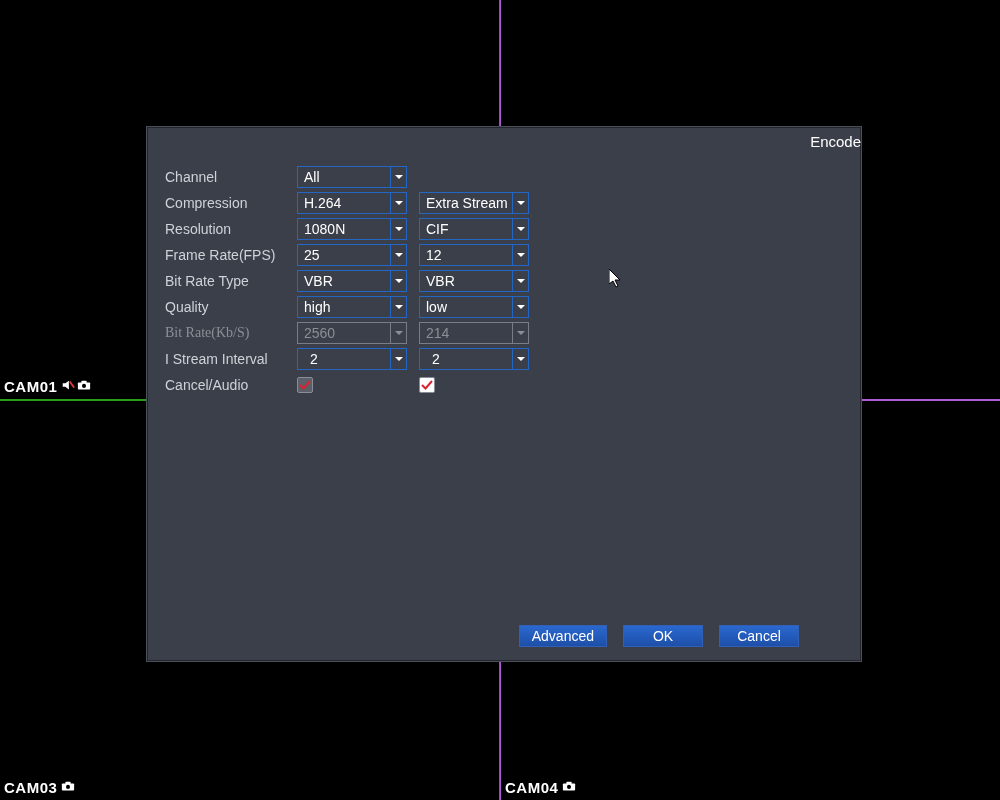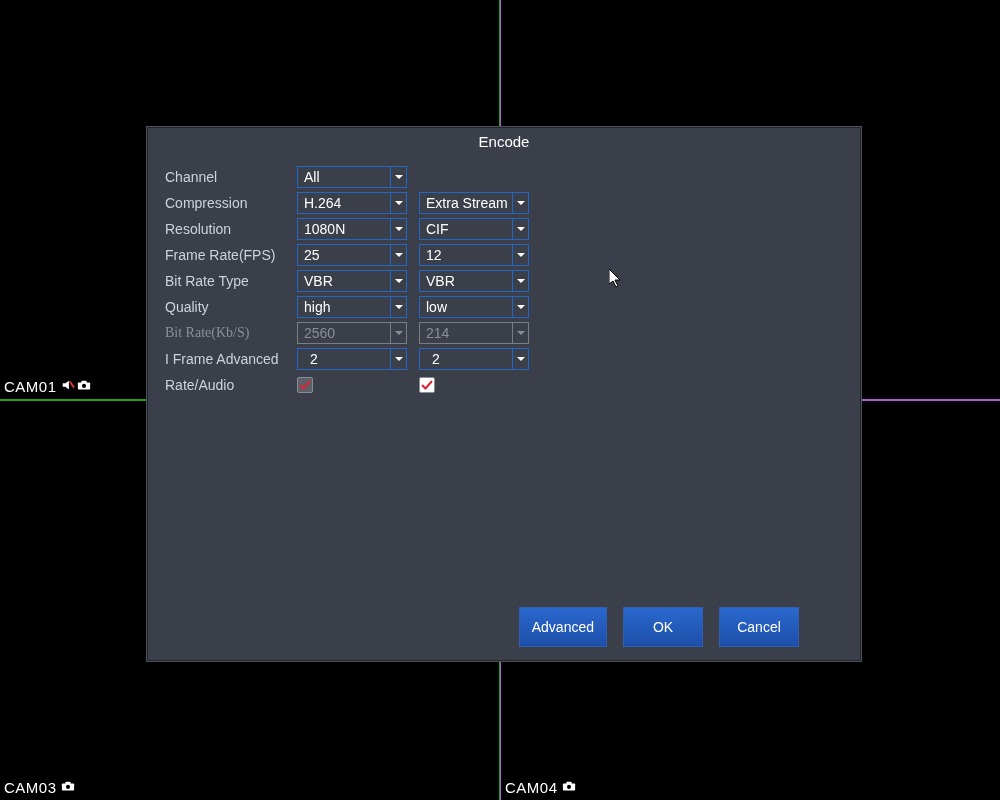--- a/index.html
+++ b/index.html
@@ -27,21 +27,21 @@
   }
   .cell.tl { border-right: 1px solid #27a217; border-bottom: 1px solid #27a217; }
   .cell.tr { border-left:  1px solid #b05bd6; border-bottom: 1px solid #b05bd6; }
   .cell.bl { border-right: 1px solid #27a217; border-top: 1px solid #27a217; }
   .cell.br { border-left:  1px solid #b05bd6; border-top: 1px solid #b05bd6; }
   .cam-label {
     position: absolute;
     left: 4px;
     bottom: 4px;
     color: #fff;
-    font-weight: normal;
+    font-weight: bold;
     font-size: 15px;
     letter-spacing: .5px;
     display: flex;
     align-items: center;
     gap: 4px;
   }
   .cam-icons { display: inline-flex; gap: 2px; align-items: center; }
   .cam-icons svg { width: 14px; height: 14px; }
 
   
@@ -49,21 +49,21 @@
     position: absolute;
     left: 146px; top: 126px;
     width: 716px; height: 536px;
     background: #3a3f49;
     border: 1px solid #4a4f59;
     box-shadow: 0 0 0 1px #22252c inset;
     display: flex;
     flex-direction: column;
   }
   .dialog-title {
-    text-align: center;
+    text-align: right;
     color: #fff;
     padding: 6px 0 10px 0;
     font-size: 15px;
   }
   .form-area {
     flex: 1;
     padding: 4px 18px 0 18px;
   }
   .row {
     display: flex;
@@ -125,21 +125,21 @@
 
   
   .dialog-footer {
     display: flex;
     justify-content: flex-end;
     gap: 16px;
     padding: 12px 62px 14px 0;
   }
   .btn {
     min-width: 80px;
-    height: 40px;
+    height: 22px;
     background: linear-gradient(#2a68cf,#1d4fa8);
     border: 1px solid #305fb5;
     color: #fff;
     font-size: 14px;
     display: flex;
     align-items: center;
     justify-content: center;
     cursor: pointer;
     padding: 0 12px;
     margin-top: 20px;
@@ -356,42 +356,42 @@
         <span class="val">214</span>
         <span class="caret">
             <svg>
               <use href="#dn-dim"></use>
             </svg>
           </span>
       </div>
     </div>
 
     <div class="row">
-      <div class="row-label">I Frame Advanced</div>
+      <div class="row-label">I Stream Interval</div>
       <div class="dd">
         <span class="val" style="padding-left:6px">2</span>
         <span class="caret">
             <svg>
               <use href="#dn"></use>
             </svg>
           </span>
       </div>
       <span class="col2-spacer"></span>
       <div class="dd">
         <span class="val" style="padding-left:6px">2</span>
         <span class="caret">
             <svg>
               <use href="#dn"></use>
             </svg>
           </span>
       </div>
     </div>
 
     <div class="row">
-      <div class="row-label">Rate/Audio</div>
+      <div class="row-label">Cancel/Audio</div>
       <div style="width:110px">
         <span class="chk gray">
           <svg>
               <use href="#ck"></use>
             </svg>
         </span>
       </div>
       <span class="col2-spacer"></span>
       <div style="width:110px">
         <span class="chk white">

